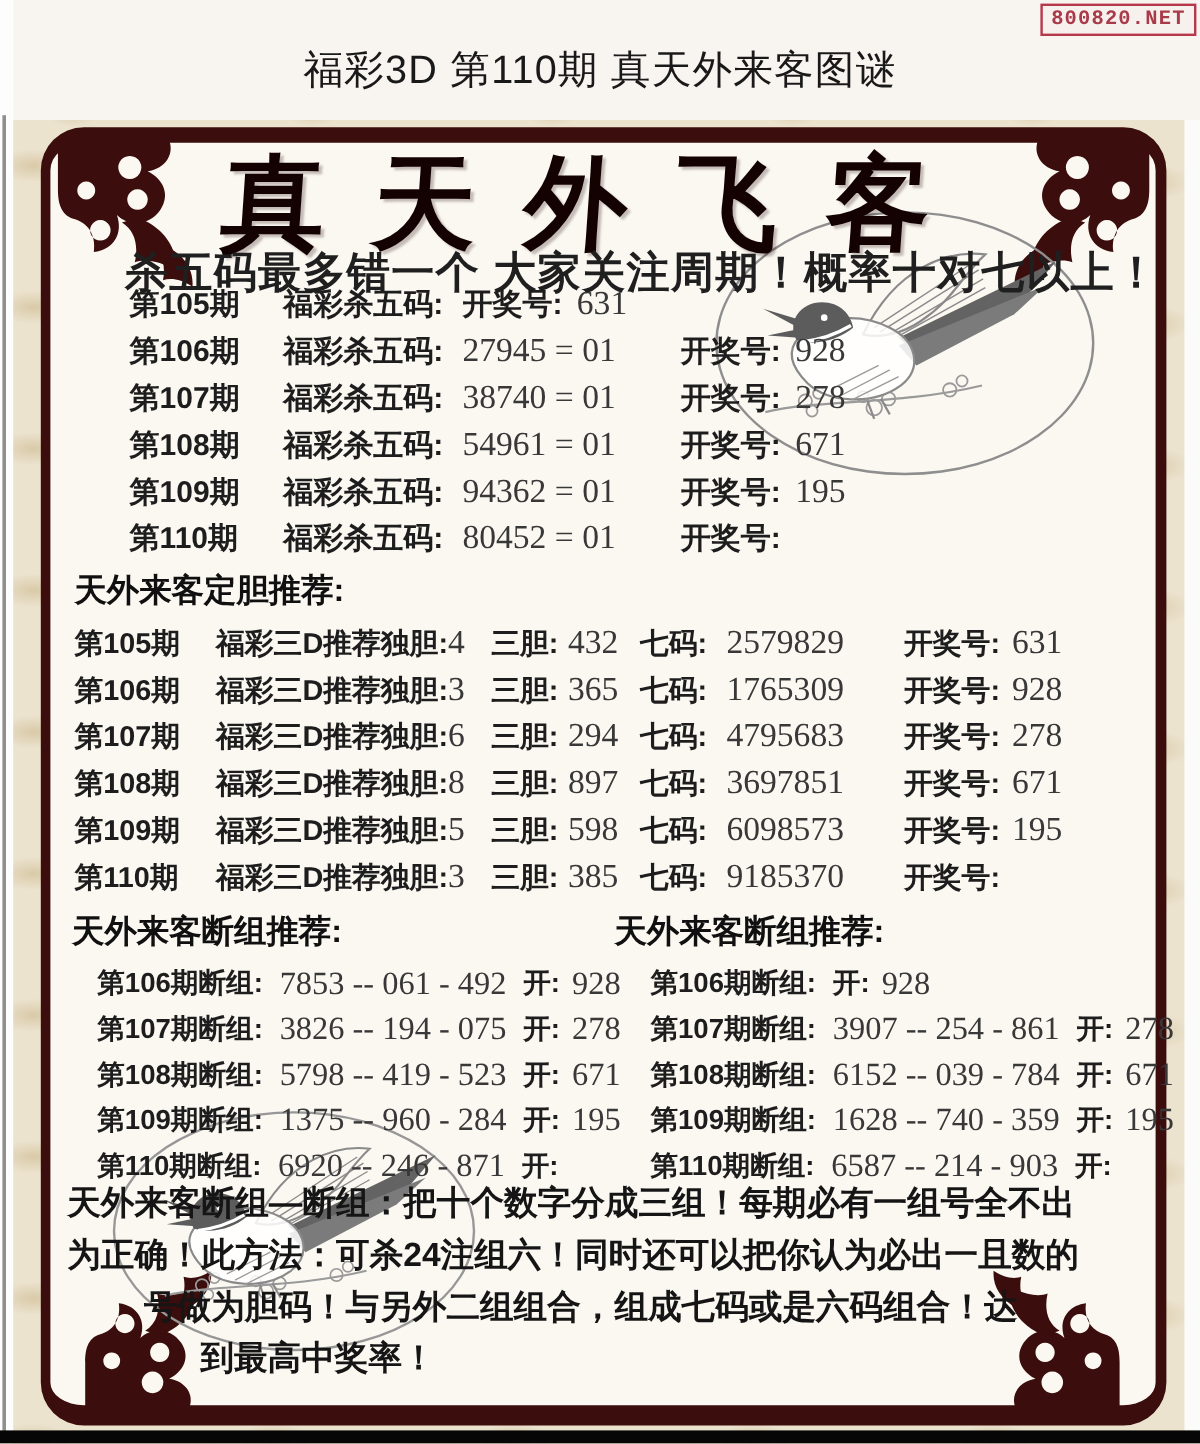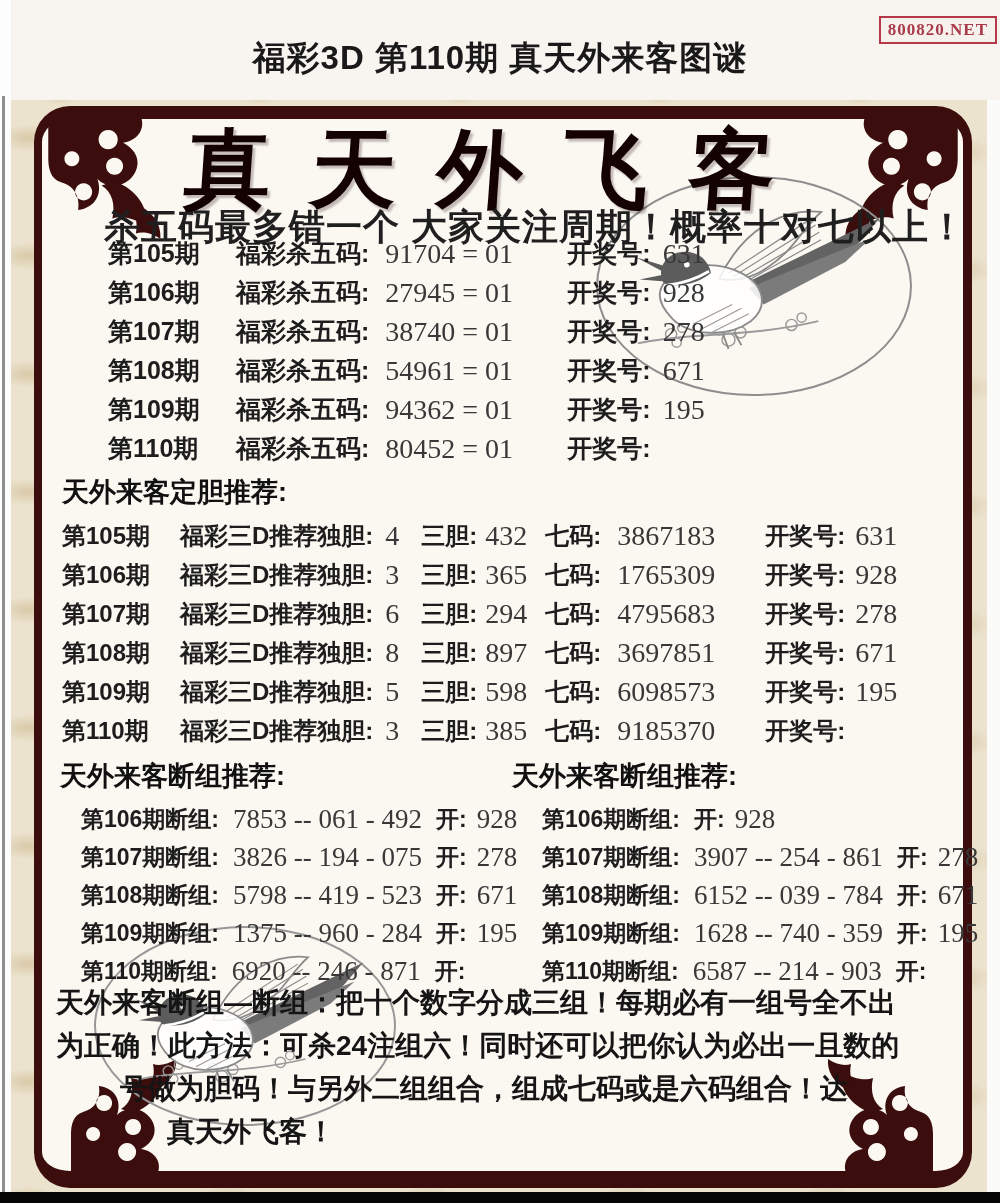--- a/index.html
+++ b/index.html
@@ -11,24 +11,24 @@
   
   .bg-pattern{position:absolute;inset:0;z-index:0;
     background-image:
       radial-gradient(ellipse 46px 20px at 28px 20px, rgba(186,160,104,.38), transparent 70%),
       radial-gradient(ellipse 34px 16px at 96px 64px, rgba(186,160,104,.30), transparent 70%),
       radial-gradient(ellipse 52px 22px at 158px 34px, rgba(186,160,104,.33), transparent 70%),
       radial-gradient(ellipse 30px 14px at 60px 96px, rgba(186,160,104,.26), transparent 70%);
     background-size:200px 118px;}
   .top-band{position:absolute;left:0;top:0;width:1000px;height:100px;background:#f8f4f0;z-index:1;}
   .page-title{position:absolute;top:36px;left:0;width:1000px;text-align:center;
-    font-size:33px;font-weight:bold;color:#191919;letter-spacing:1px;z-index:3;white-space:nowrap;}
-  .badge{position:absolute;top:16px;right:3px;z-index:5;border:2px solid #b5394b;color:#a93a4a;
+    font-size:33px;font-weight:normal;color:#191919;letter-spacing:1px;z-index:3;white-space:nowrap;}
+  .badge{position:absolute;top:3px;right:3px;z-index:5;border:2px solid #b5394b;color:#a93a4a;
     background:#f7f1ed;font-weight:bold;font-size:17px;padding:2px 7px;letter-spacing:1px;
-    font-family:Liberation Serif, serif;}
+    font-family:Liberation Mono, monospace;}
   
   .left-strip{position:absolute;left:0;top:0;width:11px;height:1203px;background:#fdfdfd;z-index:4;}
   .left-line{position:absolute;left:2px;top:96px;width:3px;height:1100px;background:#8f8f8f;z-index:5;}
   .right-strip{position:absolute;right:0;top:100px;width:13px;height:1103px;background:#fbfbf9;z-index:4;}
   .bottom-black{position:absolute;left:0;bottom:0;width:1000px;height:11px;background:#060606;z-index:6;}
   
   .frame{position:absolute;left:34px;top:106px;width:938px;height:1082px;box-sizing:border-box;
     background:#fbf8f2;border:solid #3b0d0d;border-width:13px 9px 17px 8px;border-radius:36px;z-index:1;}
   .orn{position:absolute;z-index:2;}
   .orn svg{display:block;width:100%;height:100%;}
@@ -54,21 +54,21 @@
   .s1 .lbl{margin-right:16px;}
   .s1 .value{width:182px;}
   .s1 .rlbl{margin-right:12px;}
   
   .sec-header{position:absolute;z-index:3;font-size:27px;font-weight:bold;color:#101010;white-space:nowrap;}
   .hd-dingdan{left:62px;top:474px;}
   .s2{position:absolute;left:62px;top:516px;z-index:3;}
   .s2 .row{height:39px;}
   .s2 .period{width:118px;}
   .s2 .cn{font-size:24px;}
-  .s2 .lbl{margin-right:12px;}
+  .s2 .lbl{}
   .s2 .dan{width:36px;}
   .s2 .slbl{margin-right:8px;}
   .s2 .san{width:60px;}
   .s2 .qlbl{margin-right:16px;}
   .s2 .qima{width:130px;margin-right:18px;}
   .s2 .rlbl{margin-right:10px;}
   
   .hd-dz-left{left:60px;top:758px;}
   .hd-dz-right{left:512px;top:758px;}
   .dz{position:absolute;top:800px;z-index:3;margin-left:45px;}
@@ -189,21 +189,20 @@
 </div>
 
 <div class="callig">真天外飞客</div>
 <div class="slogan">杀五码最多错一个 大家关注周期！概率十对七以上！</div>
 
 <div class="s1">
 
     <div class="row">
       <span class="cn period">第105期</span>
       <span class="cn lbl">福彩杀五码:</span>
-      <span class="num value">91704 = 01</span>
       <span class="cn rlbl">开奖号:</span>
       <span class="num">631</span>
     </div>
 
     <div class="row">
       <span class="cn period">第106期</span>
       <span class="cn lbl">福彩杀五码:</span>
       <span class="num value">27945 = 01</span>
       <span class="cn rlbl">开奖号:</span>
       <span class="num">928</span>
@@ -245,21 +244,21 @@
 <div class="sec-header hd-dingdan">天外来客定胆推荐:</div>
 <div class="s2">
 
     <div class="row">
       <span class="cn period">第105期</span>
       <span class="cn lbl">福彩三D推荐独胆:</span>
       <span class="num dan">4</span>
       <span class="cn slbl">三胆:</span>
       <span class="num san">432</span>
       <span class="cn qlbl">七码:</span>
-      <span class="num qima">3867183</span>
+      <span class="num qima">2579829</span>
       <span class="cn rlbl">开奖号:</span>
       <span class="num">631</span>
     </div>
 
     <div class="row">
       <span class="cn period">第106期</span>
       <span class="cn lbl">福彩三D推荐独胆:</span>
       <span class="num dan">3</span>
       <span class="cn slbl">三胆:</span>
       <span class="num san">365</span>
@@ -393,14 +392,14 @@
       <span class="num groups">6587 -- 214 - 903</span>
       <span class="cn klbl">开:</span>
       <span class="num"></span>
     </div>
   </div>
 
 <div class="footnote">
   <div class="line fl1">天外来客断组—断组：把十个数字分成三组！每期必有一组号全不出</div>
   <div class="line fl2">为正确！此方法：可杀24注组六！同时还可以把你认为必出一且数的</div>
   <div class="line fl3">号做为胆码！与另外二组组合，组成七码或是六码组合！达</div>
-  <div class="line fl4">真天外飞客！</div>
+  <div class="line fl4">到最高中奖率！</div>
 </div>
 
 </body></html>

